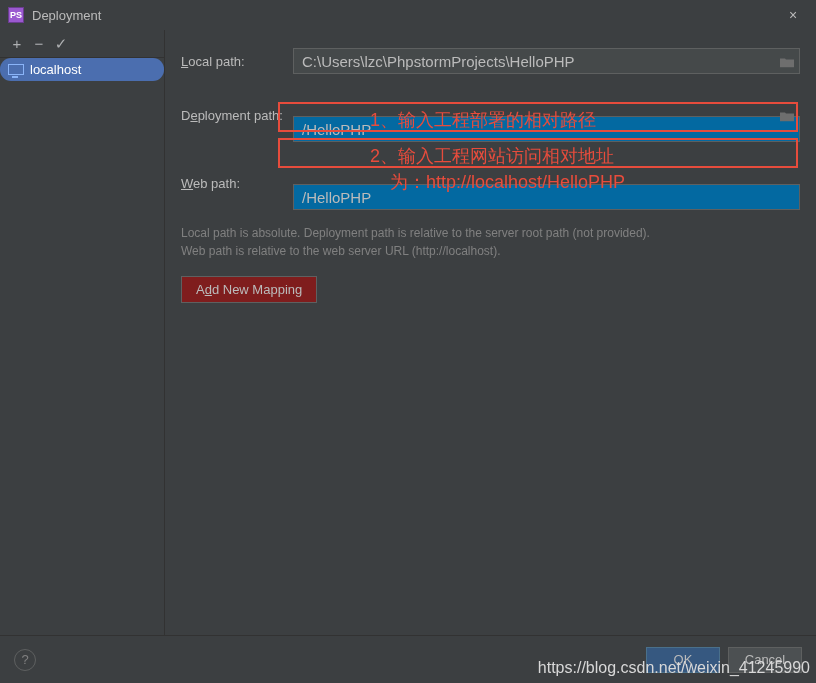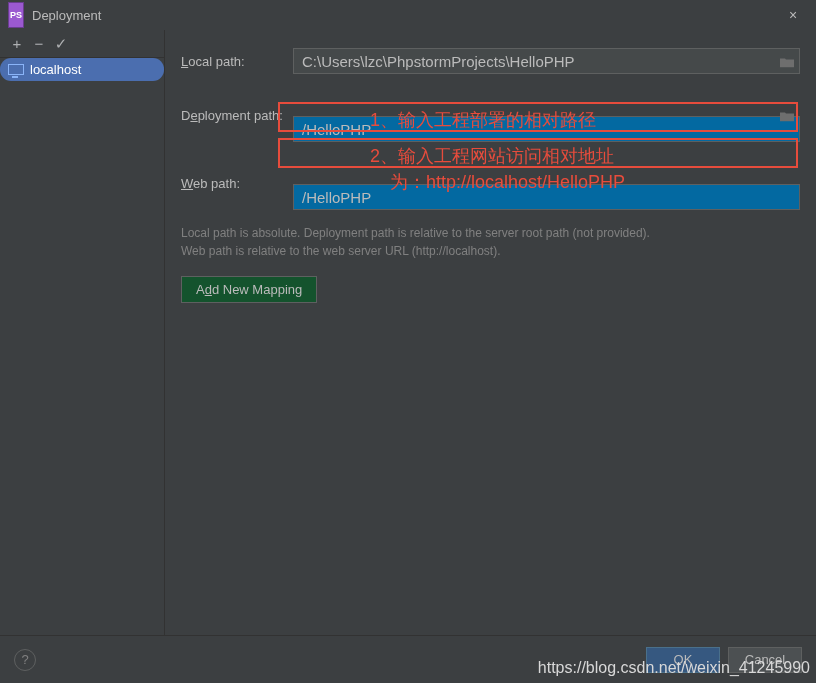--- a/index.html
+++ b/index.html
@@ -13,21 +13,21 @@
   position: relative;
 }
 .titlebar {
   height: 30px;
   display: flex;
   align-items: center;
   padding: 0 8px;
   background: #3c3f41;
 }
 .app-icon {
-  width: 16px; height: 26px;
+  width: 16px; height: 16px;
   background: #9b59d0;
   border: 1px solid #6a3d8f;
   margin-right: 8px;
   display: flex;
   align-items: center;
   justify-content: center;
   font-size: 9px;
   font-weight: bold;
   color: #fff;
 }
@@ -157,21 +157,21 @@
   border: 2px solid #e74c3c;
   pointer-events: none;
 }
 .help-text {
   color: #808080;
   font-size: 12px;
   line-height: 1.5;
   margin-bottom: 16px;
 }
 .add-btn {
-  background: #14532d;
+  background: #7f1d1d;
   border: 1px solid #5e6060;
   color: #bbbbbb;
   padding: 5px 14px;
   cursor: pointer;
   font-size: 13px;
   font-family: inherit;
 }
 .add-btn .ul { text-decoration: underline; }
 .annotation {
   position: absolute;

